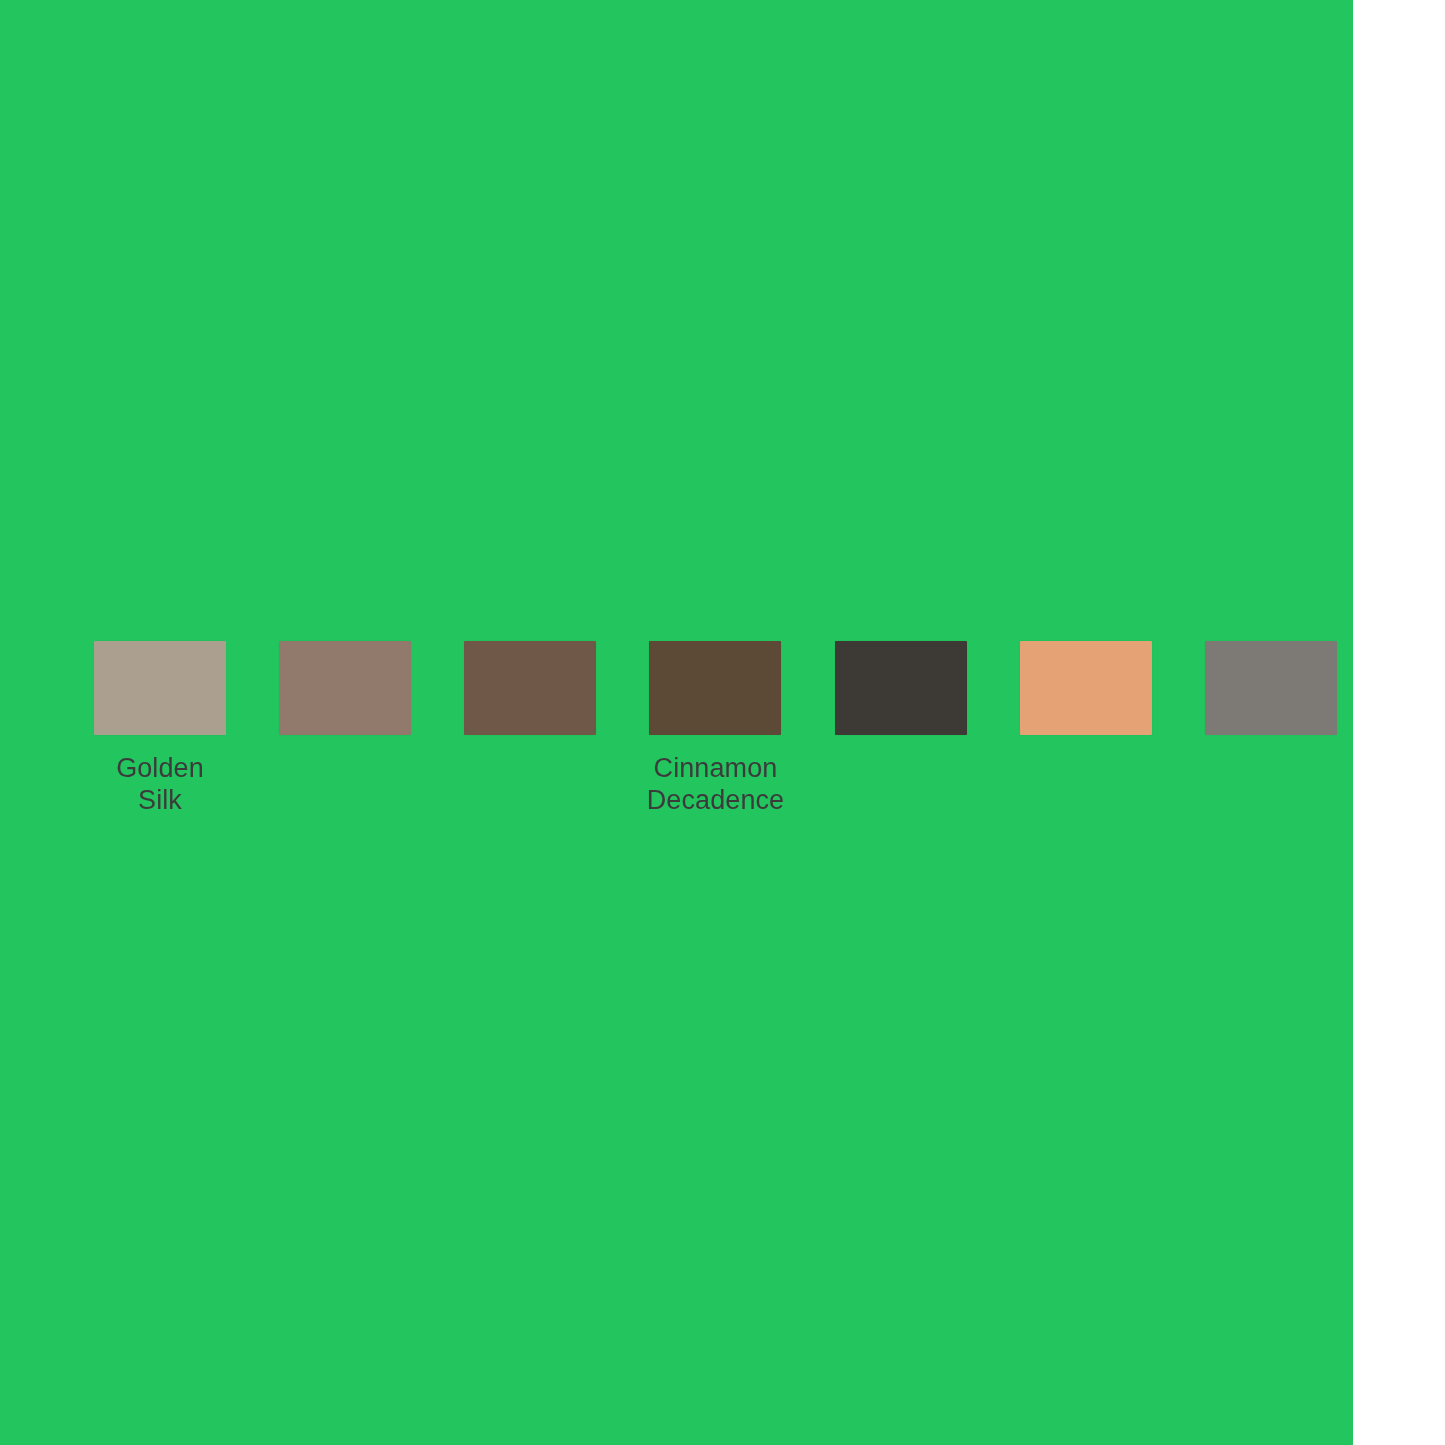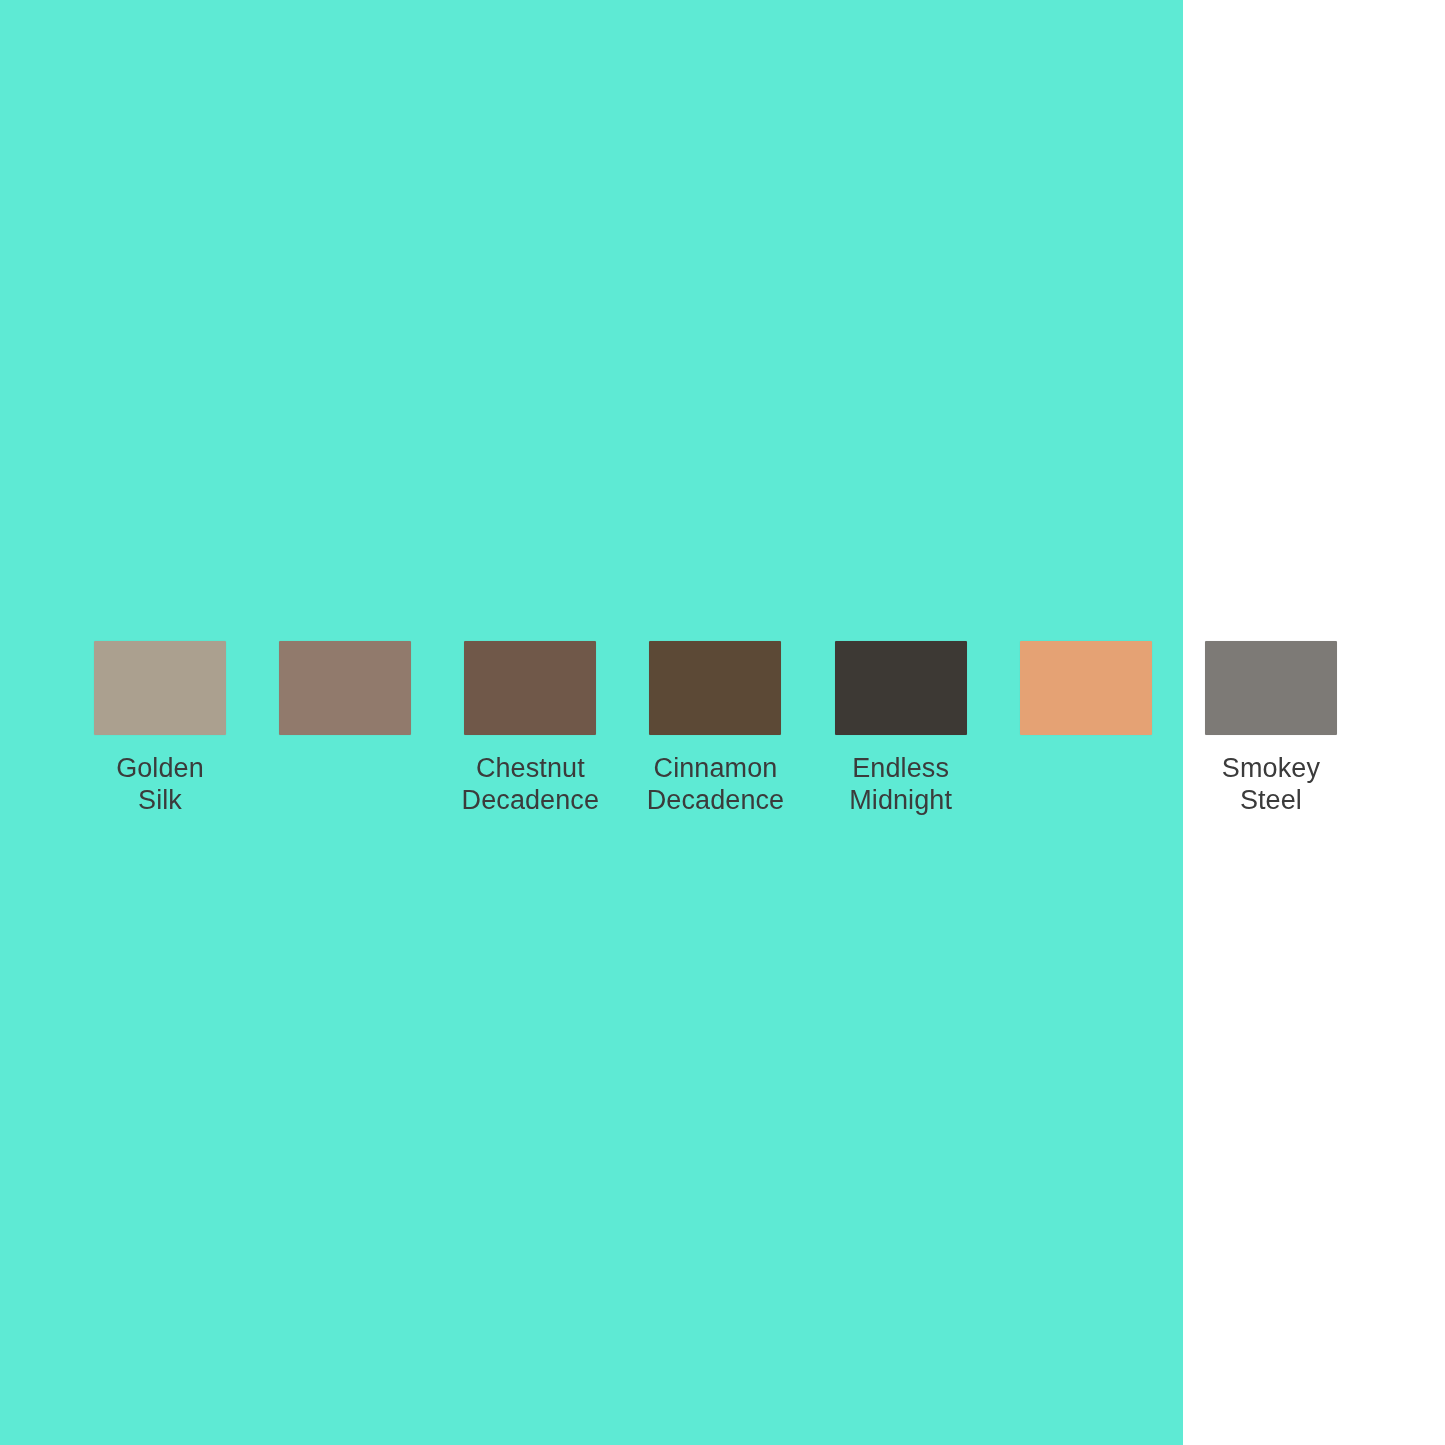--- a/index.html
+++ b/index.html
@@ -13,23 +13,23 @@
     background: #ffffff;
     font-family: "Liberation Sans", "DejaVu Sans", sans-serif;
     overflow: hidden;
     position: relative;
   }
 
   #palette-board {
     position: absolute;
     left: 0;
     top: 0;
-    width: 1183px;
+    width: 1353px;
     height: 1445px;
-    background: #5eead4;
+    background: #22c55e;
   }
 
   #swatch-row {
     position: absolute;
     left: 94px;
     top: 641px;
     width: 1243px;
     height: 190px;
     display: flex;
     flex-direction: row;
@@ -74,40 +74,34 @@
       <div class="swatch-label" style="color: rgb(59, 59, 59);">Golden
 Silk</div>
     </div>
 
     <div class="swatch-item">
       <div class="swatch-chip" style="background: rgb(145, 122, 108);"></div>
     </div>
 
     <div class="swatch-item">
       <div class="swatch-chip" style="background: rgb(112, 88, 73);"></div>
-      <div class="swatch-label" style="color: rgb(59, 59, 59);">Chestnut
-Decadence</div>
     </div>
 
     <div class="swatch-item">
       <div class="swatch-chip" style="background: rgb(92, 73, 54);"></div>
       <div class="swatch-label" style="color: rgb(59, 59, 59);">Cinnamon
 Decadence</div>
     </div>
 
     <div class="swatch-item">
       <div class="swatch-chip" style="background: rgb(61, 57, 52);"></div>
-      <div class="swatch-label" style="color: rgb(59, 59, 59);">Endless
-Midnight</div>
     </div>
 
     <div class="swatch-item">
       <div class="swatch-chip" style="background: rgb(229, 162, 116);"></div>
     </div>
 
     <div class="swatch-item">
       <div class="swatch-chip" style="background: rgb(125, 122, 118);"></div>
-      <div class="swatch-label" style="color: rgb(59, 59, 59);">Smokey
-Steel</div>
     </div>
 
   </div>
 </div>
 
 </body></html>

